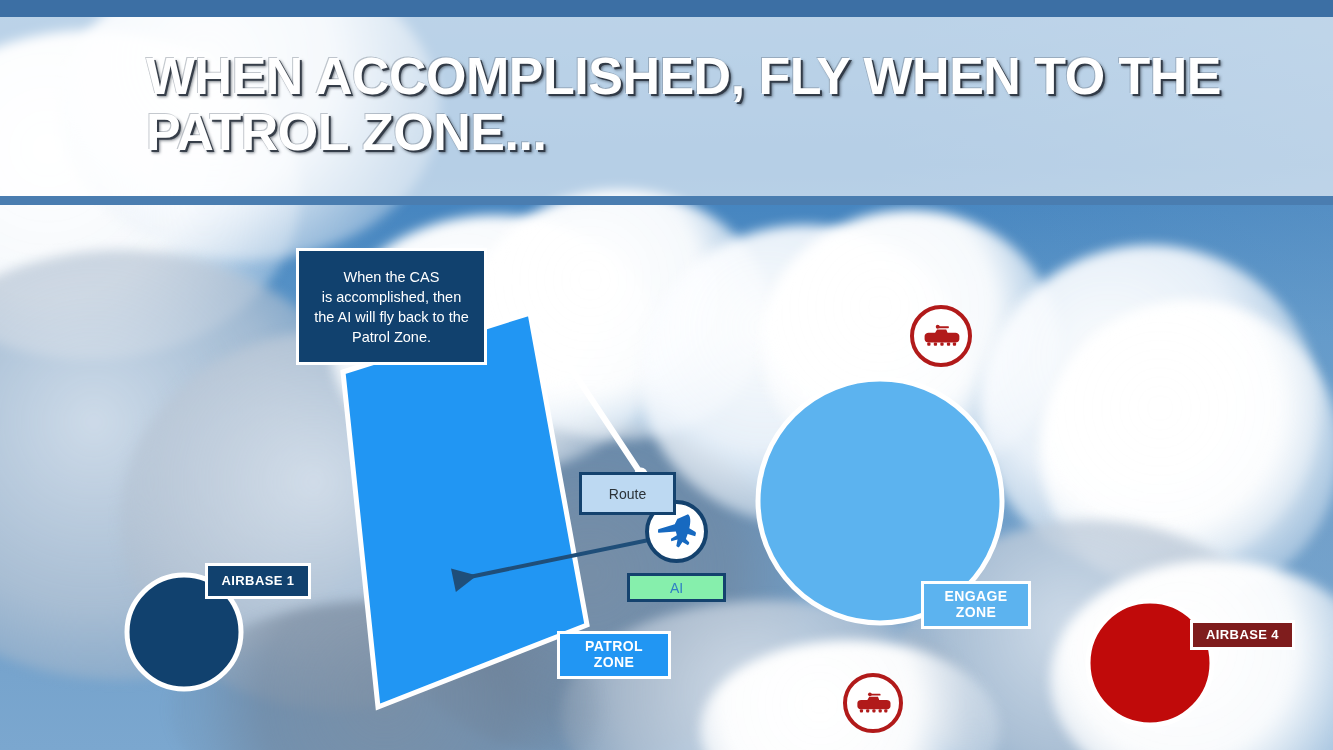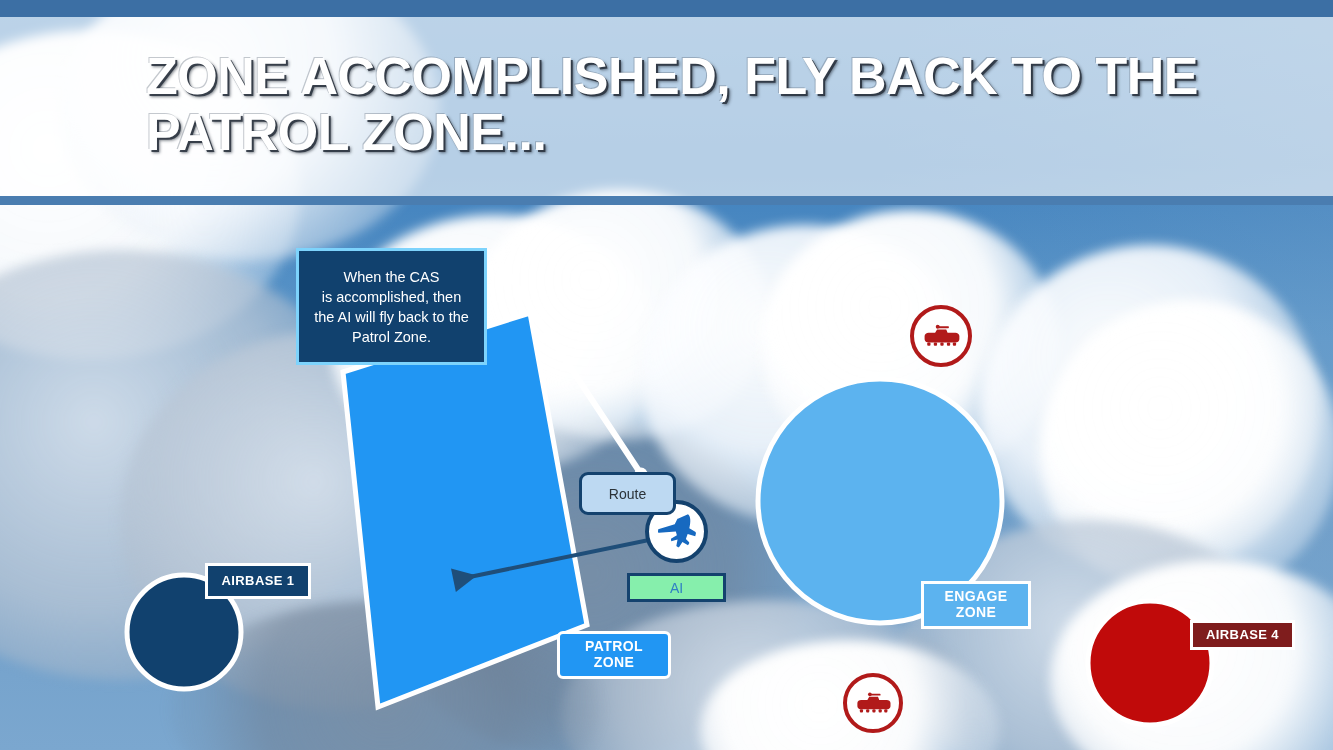--- a/index.html
+++ b/index.html
@@ -116,21 +116,21 @@
     background: #5cb3ef; color: #ffffff; font-size: 14px;
   }
 
   .label-route {
     position: absolute;
     left: 579px; top: 472px;
     width: 97px; height: 43px;
     box-sizing: border-box;
     background: #bdd9f2;
     border: 3px solid #14426e;
-    border-radius: 9px;
+    border-radius: 0;
     display: flex; align-items: center; justify-content: center;
     color: #2b3238;
     font-size: 14px;
   }
   .label-ai {
     position: absolute;
     left: 627px; top: 573px;
     width: 99px; height: 29px;
     box-sizing: border-box;
     background: #86efac;
@@ -181,21 +181,21 @@
     <div class="cloud grey" style="left:560px;  top:600px; width:420px; height:230px;"></div>
     <div class="cloud bright" style="left:700px;  top:640px; width:300px; height:180px;"></div>
     <div class="cloud dark" style="left:170px;  top:600px; width:430px; height:220px;"></div>
   </div>
 
   <div class="header-band">
     <div class="header-veil"></div>
     <div class="header-rule-top"></div>
     <div class="header-rule-bot"></div>
   </div>
-  <div class="slide-title">ZONE ACCOMPLISHED, FLY BACK TO THE
+  <div class="slide-title">WHEN ACCOMPLISHED, FLY WHEN TO THE
 PATROL ZONE...</div>
 
   <svg class="overlay" viewBox="0 0 1333 750">
 
     <polygon points="343,372 530,313 587,625 378,707" fill="#2196f3" stroke="#ffffff" stroke-width="5"></polygon>
 
     <circle cx="880" cy="501" r="122" fill="#5cb3ef" stroke="#ffffff" stroke-width="5"></circle>
 
     <circle cx="184" cy="632" r="57" fill="#11416e" stroke="#ffffff" stroke-width="5"></circle>
 
@@ -207,21 +207,21 @@
 
     <defs>
       <marker id="arrowhead" markerWidth="7" markerHeight="7" refX="5.6" refY="3" orient="auto">
         <polygon points="6,0 6,6 0,3" fill="#1f4e79"></polygon>
       </marker>
     </defs>
     <line x1="649" y1="540" x2="455" y2="580" stroke="#1f4e79" stroke-width="4" marker-end="url(#arrowhead)"></line>
   </svg>
 
   <div style="position:absolute; left:296px; top:248px; width:191px; height:117px;
-              box-sizing:border-box; background:#11416e; border:3px solid #7dd3fc;
+              box-sizing:border-box; background:#11416e; border:3px solid #ffffff;
               color:#ffffff; font-size:14.5px; line-height:1.38; text-align:center;
               display:flex; align-items:center; justify-content:center; white-space:pre-line;">When the CAS
 is accomplished, then
 the AI will fly back to the
 Patrol Zone.</div>
 
   <div class="marker jet" style="left:645px; top:500px; width:63px; height:63px;">
     <svg width="44" height="44" viewBox="0 0 64 64">
       <path fill="#1769c0" d="M48 6c2.2 1.6 3.1 4.6 3.3 8.2.2 3.8-.4 8.2-1.4 12.3l8.6 5.3c.8.5 1.2 1.4 1 2.3l-1 4.2-11 -3.4 -2.6 7.3 4.4 4.3c.6.6.7 1.5.3 2.2l-1.6 2.6 -8.1 -4.6 -4.5 6.6c-.5.8-1.6 1-2.4.4l-2-1.5 1.8-9.3 -9.2 2.4 -.4 -3.6 8.6 -5.1 -1.5 -5.5 -24.3 2.1c-1 .1-1.8-.7-1.7-1.7l.4 -3.4 24 -7.2 3.2 -6.9c.4-.9 1.2-1.5 2.2-1.6L48 6z"></path>
     </svg>
@@ -254,21 +254,21 @@
         <rect x="41" y="42" width="5" height="5" rx="1.5"></rect>
         <rect x="50" y="42" width="5" height="5" rx="1.5"></rect>
       </g>
     </svg>
   </div>
 
   <div class="label-box label-airbase1">AIRBASE 1</div>
 
   <div class="label-box label-airbase4">AIRBASE 4</div>
 
-  <div class="label-box label-patrol" style="white-space:pre-line;border-radius:6px;">PATROL
+  <div class="label-box label-patrol" style="white-space:pre-line;">PATROL
 ZONE</div>
 
   <div class="label-box label-engage" style="white-space:pre-line;text-align:center;">ENGAGE
 ZONE</div>
 
   <div class="label-route">Route</div>
 
   <div class="label-ai">AI</div>
 
 </div>

